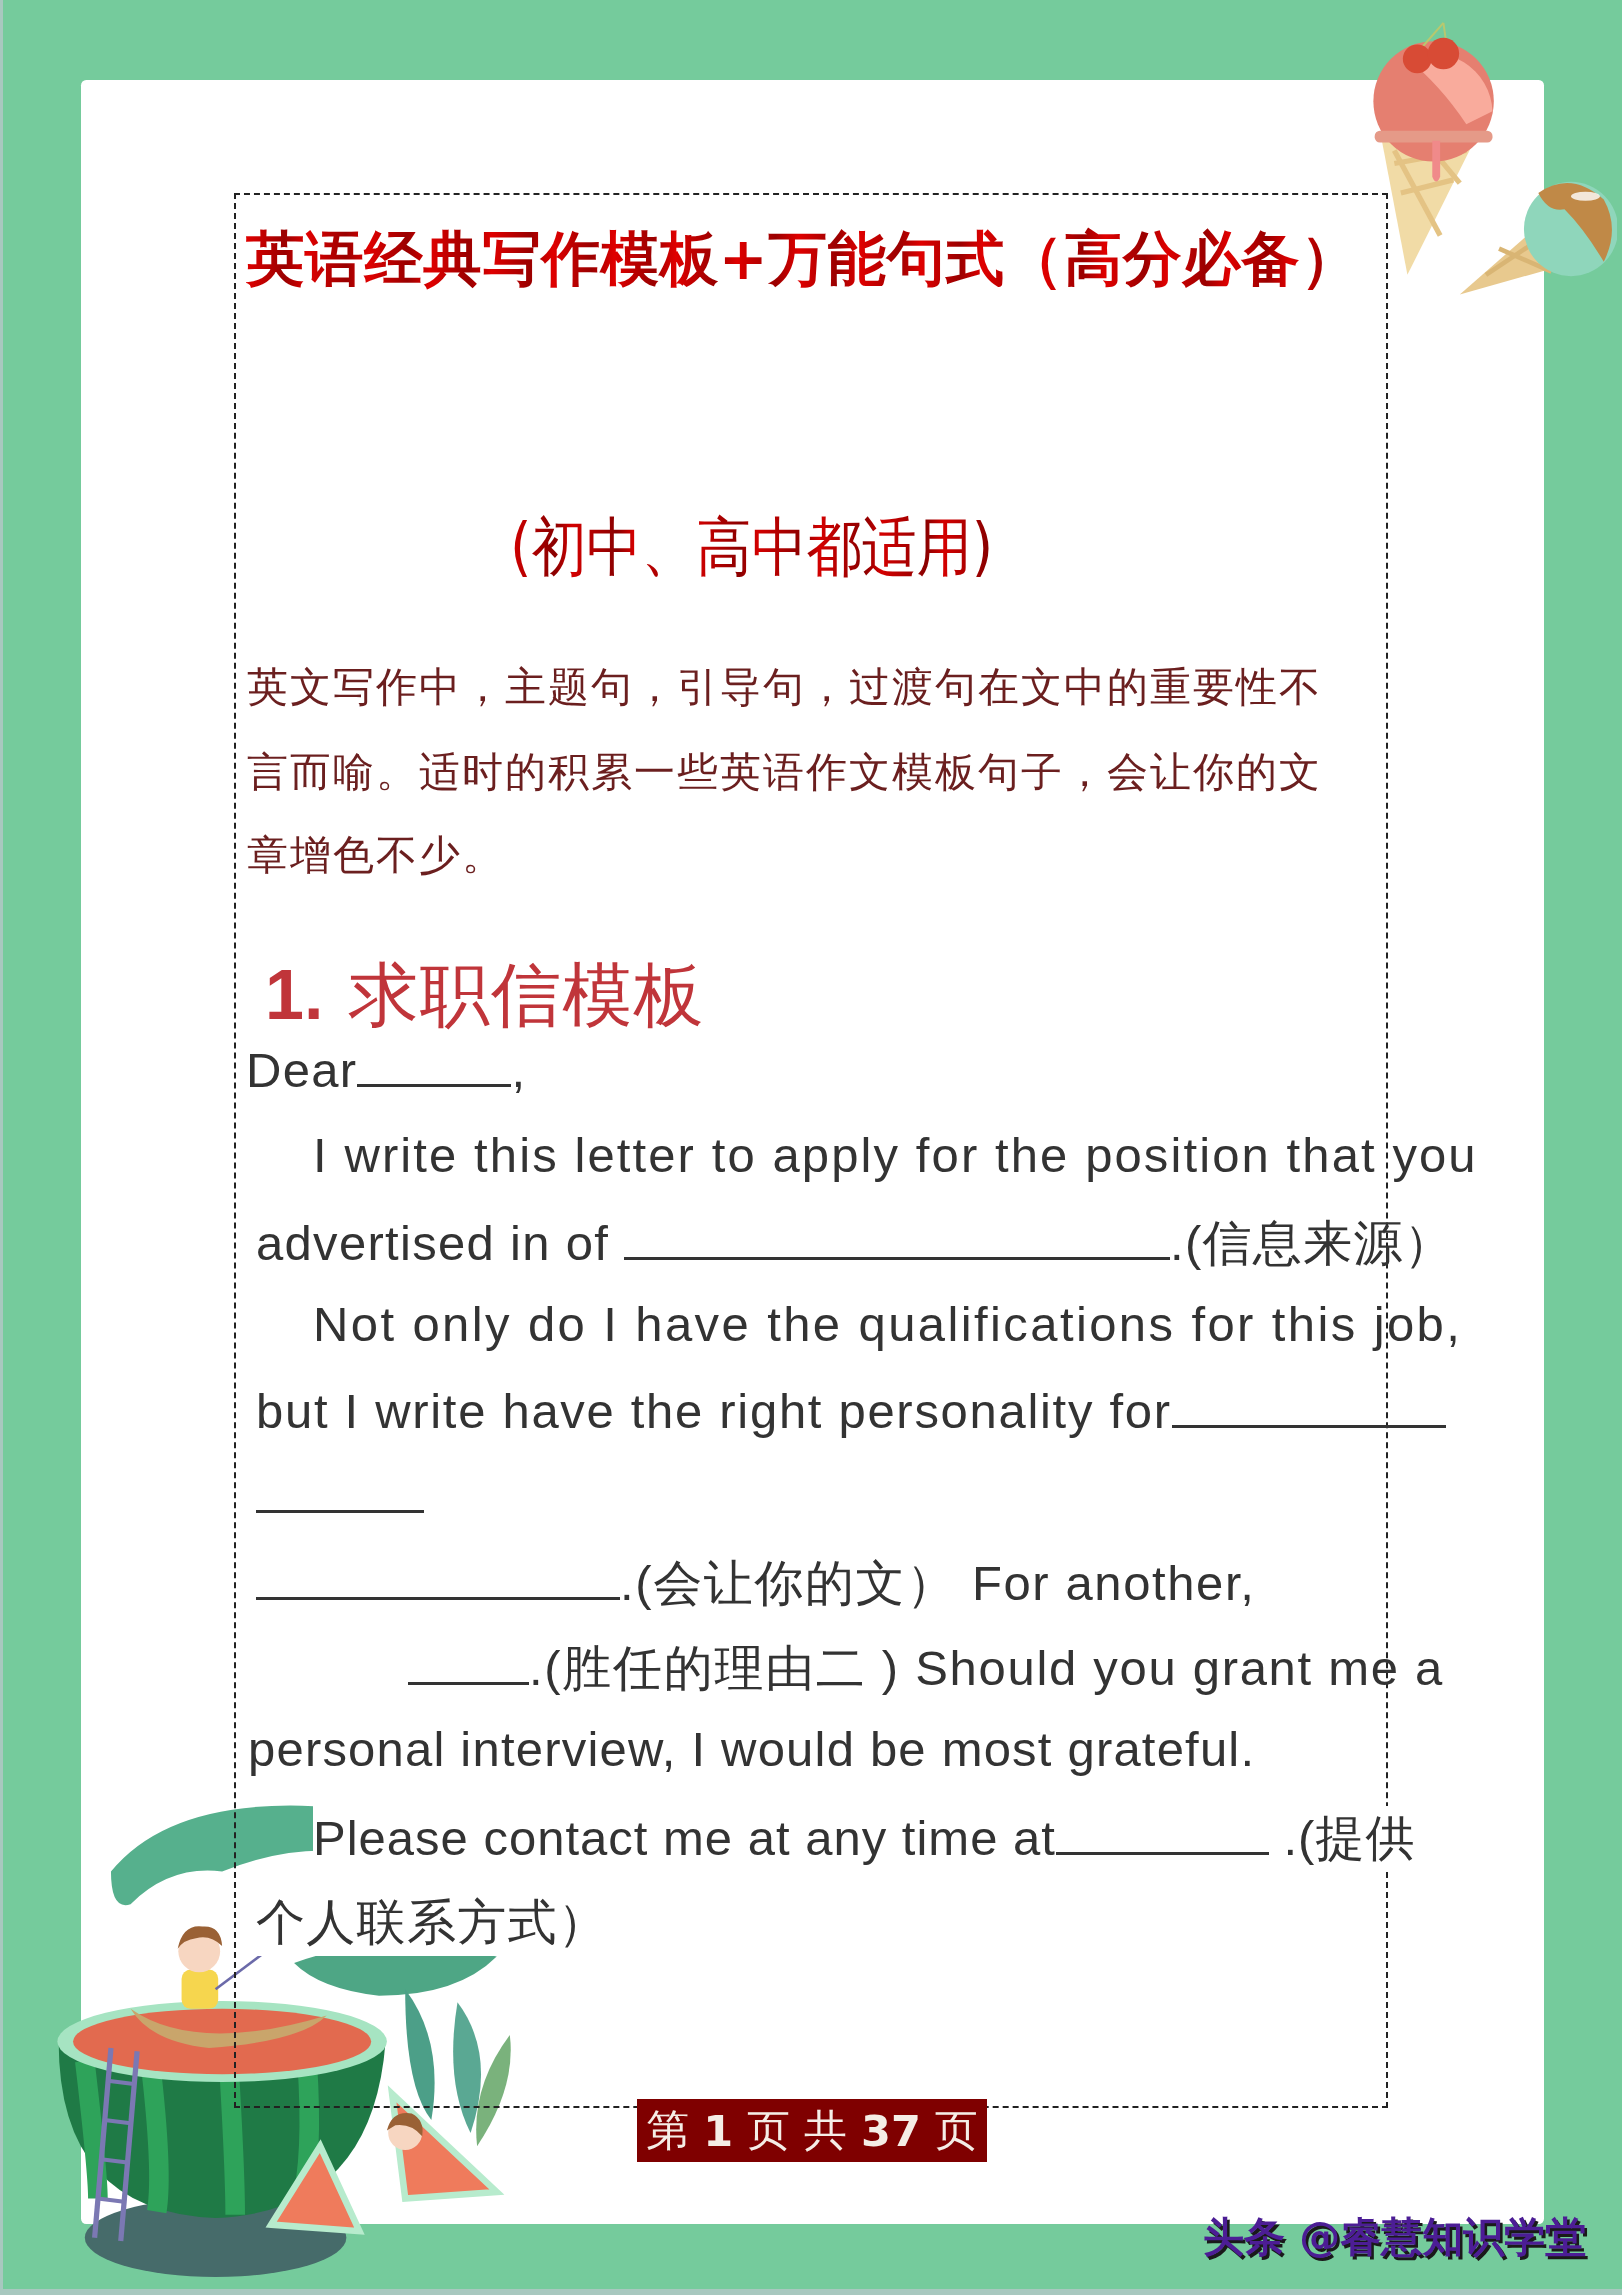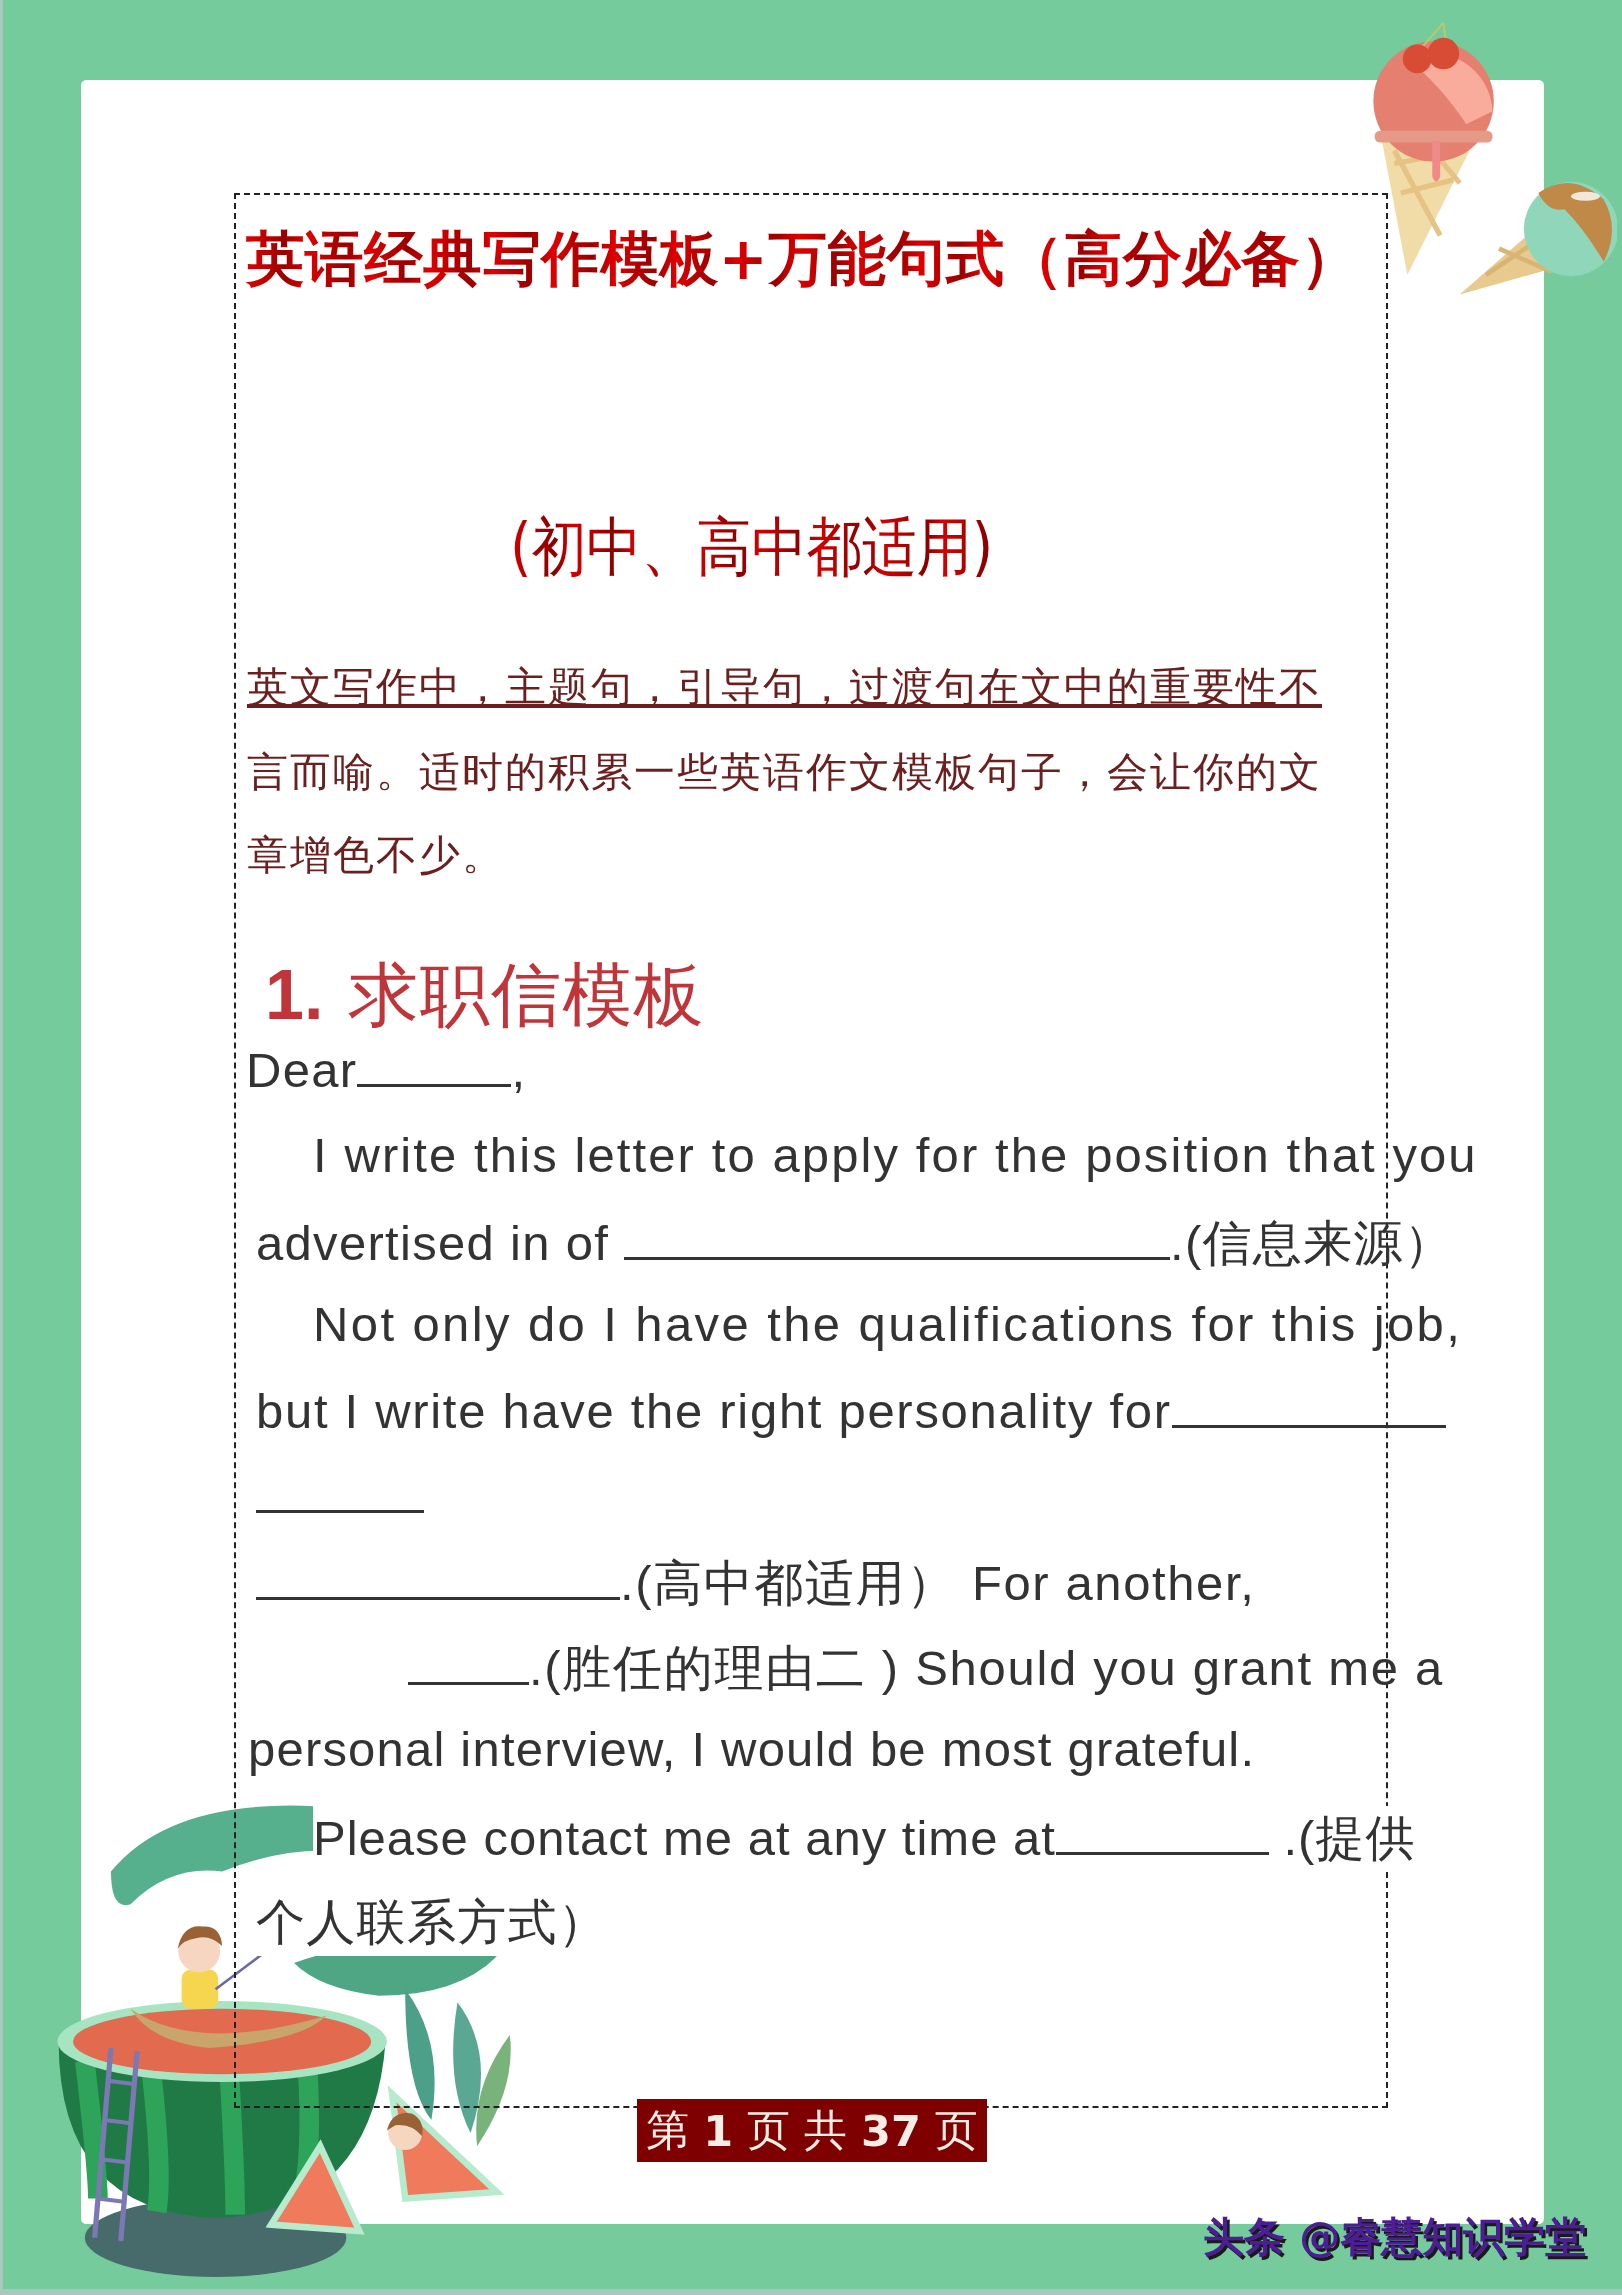--- a/index.html
+++ b/index.html
@@ -95,21 +95,21 @@
   <polygon points="540,480 700,630 560,640" fill="#ef7b5c" stroke="#b7ebcd" stroke-width="10"></polygon>
   <circle cx="560" cy="540" r="26" fill="#f7d6c1"></circle>
   <path d="M532,536 Q540,505 570,510 Q590,520 586,545 Q570,525 545,528 Z" fill="#9a6135"></path>
 </svg>
 
 <div class="frame"></div>
 
 <div class="abs title">英语经典写作模板+万能句式（高分必备）</div>
 <div class="abs subtitle">(初中、高中都适用)</div>
 
-<div class="abs intro" style="top:660px;text-decoration:underline;">英文写作中，主题句，引导句，过渡句在文中的重要性不</div>
+<div class="abs intro" style="top:660px;">英文写作中，主题句，引导句，过渡句在文中的重要性不</div>
 <div class="abs intro" style="top:745px;">言而喻。适时的积累一些英语作文模板句子，会让你的文</div>
 <div class="abs intro" style="top:828px;">章增色不少。</div>
 
 <div class="abs heading">
   <span class="num">1.</span><span class="txt">求职信模板</span>
 </div>
 
 <div class="abs letter" style="left:246px;top:1040px;">
   <span>Dear</span><span class="blank" style="width:154px;"></span><span>,</span>
 </div>
@@ -124,21 +124,21 @@
 
 <div class="abs letter" style="left:256px;top:1381px;letter-spacing:1.7px;">
   <span>but I write have the right personality for</span><span class="blank" style="width:274px;"></span>
 </div>
 
 <div class="abs letter" style="left:256px;top:1466px;letter-spacing:1.6px;">
   <span class="blank" style="width:80px;"></span><span class="blank" style="width:88px;"></span>
 </div>
 
 <div class="abs letter" style="left:256px;top:1551px;letter-spacing:1.6px;">
-  <span class="blank" style="width:364px;"></span><span>.(高中都适用） For  another,</span>
+  <span class="blank" style="width:364px;"></span><span>.(会让你的文） For  another,</span>
 </div>
 
 <div class="abs letter" style="left:408px;top:1636px;letter-spacing:1.7px;">
   <span class="blank" style="width:121px;"></span><span>.(胜任的理由二 ) Should you grant me a</span>
 </div>
 
 <div class="abs letter" style="left:248px;top:1721px;letter-spacing:1.2px;">personal interview, I would be most grateful.</div>
 
 <div class="abs letter" style="left:313px;top:1806px;background:#fff;letter-spacing:1px;">
   <span>Please contact me at any time at</span><span class="blank" style="width:213px;"></span><span> .(提供</span>

